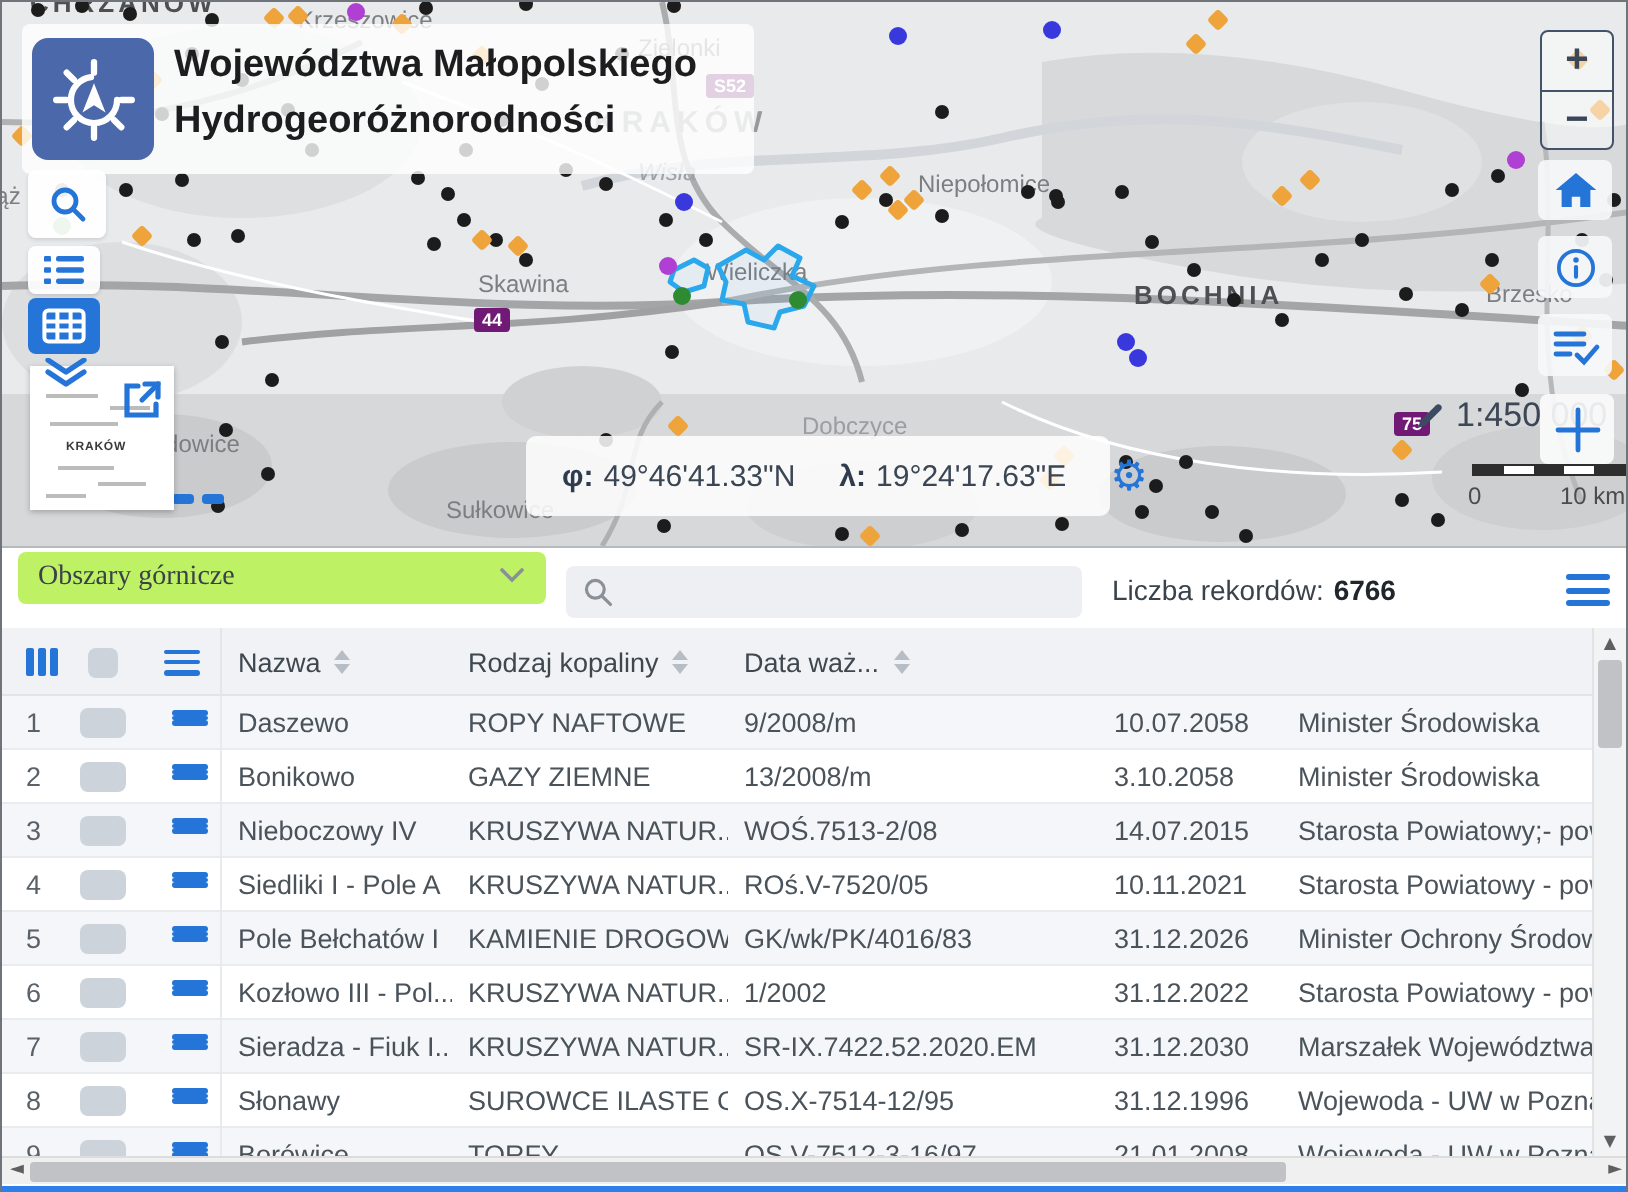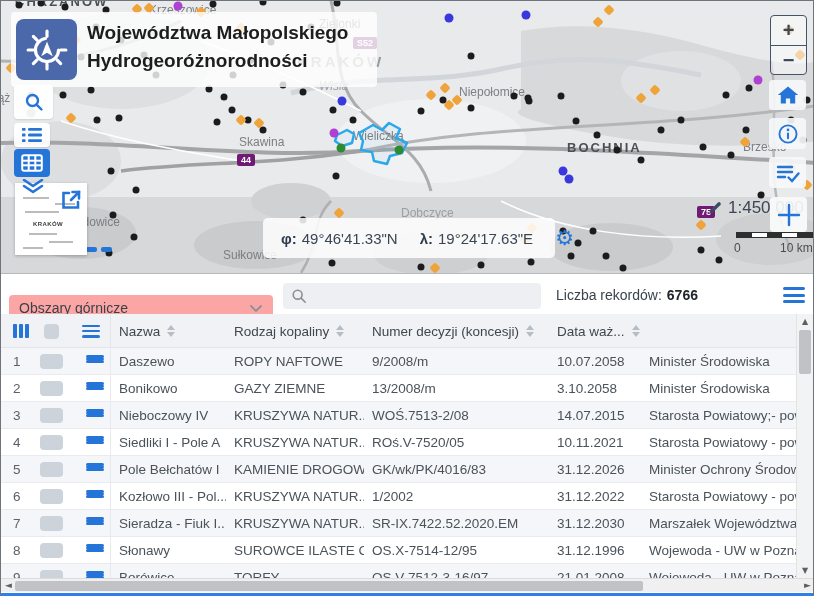--- a/index.html
+++ b/index.html
@@ -60,21 +60,21 @@
   #scale-zero{left:733px;}
   #scale-end{left:779px;}
   
   .coords{position:absolute;left:262px;top:217px;width:292px;height:40px;background:rgba(255,255,255,0.85);border-radius:5px;display:flex;align-items:center;z-index:36;padding:0 12px 0 18px;box-sizing:border-box;}
   .coords .lbl{font-weight:700;color:#2e3c4d;font-size:15px;margin-right:5px;}
   .coords .val{color:#3a4653;font-size:15px;}
   .coords .group{display:flex;align-items:center;margin-right:22px;white-space:nowrap;}
   .coords .gear{margin-left:auto;font-family:"DejaVu Sans",sans-serif;font-size:21px;color:var(--accent,#2575d8);line-height:20px;cursor:pointer;}
   
   .controls{position:absolute;left:0;top:272px;width:814px;height:41px;background:#fff;border-top:1px solid #b7babd;box-sizing:border-box;display:flex;align-items:center;}
-  .dropdown{position:absolute;left:8px;top:21px;width:264px;height:26px;background:#fca5a5;border-radius:4px;display:flex;align-items:center;padding:0 10px;box-sizing:border-box;font-size:14px;color:#3a4149;}
+  .dropdown{position:absolute;left:8px;top:2px;width:264px;height:26px;background:#bef264;border-radius:4px;display:flex;align-items:center;padding:0 10px;box-sizing:border-box;font-size:14px;color:#3a4149;font-family:Liberation Serif, serif;}
   .dropdown .chev{margin-left:auto;}
   .searchbox{position:absolute;left:282px;top:9px;width:258px;height:26px;background:#edeff2;border-radius:4px;display:flex;align-items:center;padding:0 8px;box-sizing:border-box;}
   .searchbox input{border:none;background:transparent;outline:none;flex:1;font-size:14px;font-family:"Liberation Sans",sans-serif;color:#3a4149;margin-left:6px;}
   .records{position:absolute;left:555px;top:0;height:41px;display:flex;align-items:center;font-size:14px;color:#3a434c;gap:5px;}
   .records b{color:#20262c;}
   .burger{width:18px;height:13px;display:flex;flex-direction:column;justify-content:space-between;}
   .burger i{display:block;height:2.6px;border-radius:2px;background:var(--accent,#2575d8);}
   .burger.big{width:22px;height:16px;position:absolute;right:10px;top:13px;}
   .burger.big i{height:3px;}
   
@@ -480,27 +480,20 @@
         </span>
       </div>
     <div class="hcell">
         <span>Rodzaj kopaliny</span>
         <span class="sort">
           <i class="up"></i>
           <i class="down"></i>
         </span>
       </div>
     <div class="hcell">
-        <span>Numer decyzji (koncesji)</span>
-        <span class="sort">
-          <i class="up"></i>
-          <i class="down"></i>
-        </span>
-      </div>
-    <div class="hcell">
         <span>Data waż...</span>
         <span class="sort">
           <i class="up"></i>
           <i class="down"></i>
         </span>
       </div>
   </div>
 
   <div id="table-rows">
       <div class="trow tgrid odd">

